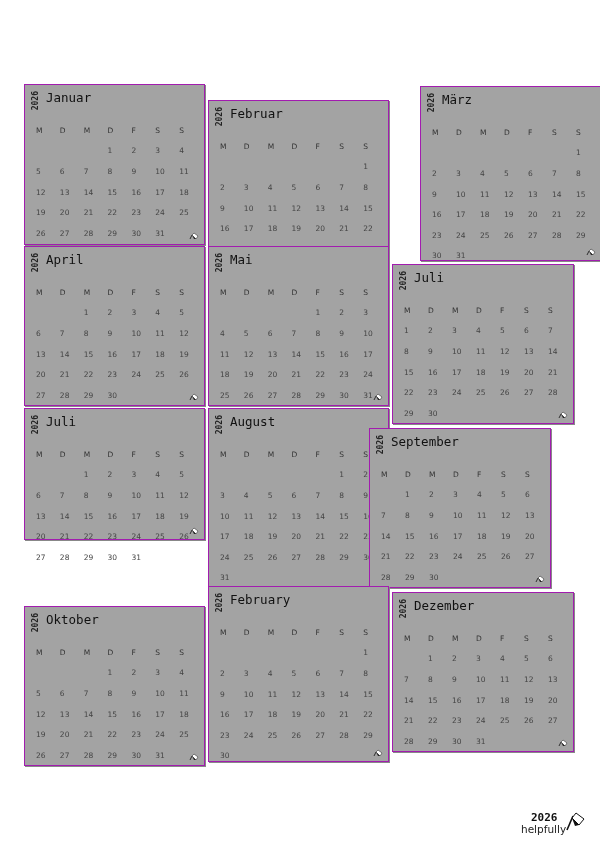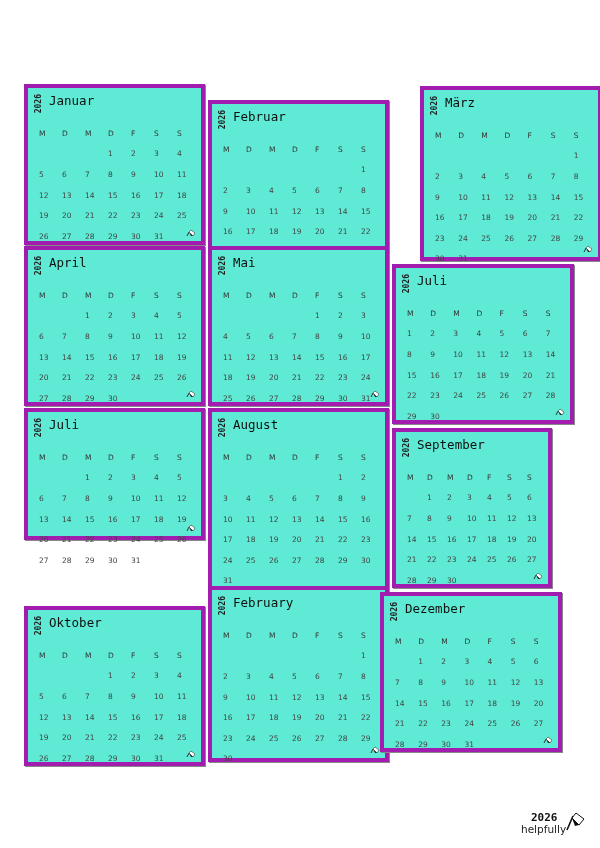--- a/index.html
+++ b/index.html
@@ -1,20 +1,20 @@
 <!DOCTYPE html>
 <html><head>
 <meta charset="utf-8">
 <style>
   html, body { margin:0; padding:0; background:#ffffff; }
   body { width:600px; height:848px; position:relative; overflow:hidden; font-family:"DejaVu Sans", sans-serif; }
   .card {
     position:absolute; box-sizing:border-box;
-    border:4px solid #a21caf; box-shadow: 1px 1px 0 #888;
-    background:#5eead4;
+    border:1px solid #a21caf; box-shadow: 1px 1px 0 #888;
+    background:#a3a3a3;
   }
   .card .year {
     position:absolute; left:6px; top:6px;
     font-family:"DejaVu Sans Mono", monospace; font-size:8px; font-weight:bold; color:#222;
     writing-mode: vertical-rl; transform: rotate(180deg);
     letter-spacing:0px; line-height:9px;
   }
   .card .month {
     position:absolute; left:21px; top:5px;
     font-family:"DejaVu Sans Mono", monospace; font-size:12.5px; color:#111;
@@ -564,21 +564,21 @@
           <span class="cell"></span>
           <span class="cell"></span>
         </div>
       </div>
       <svg class="flag" viewBox="0 0 10 8">
         <path d="M1 7 L3 3" stroke="#222" stroke-width="0.9"></path>
         <path d="M3 3 L5 1 L9 4 L7 7 Z" fill="#fff" stroke="#333" stroke-width="0.6"></path>
         <path d="M3 3 L7 7 L5 7 Z" fill="#222"></path>
       </svg>
     </div>
-    <div class="card" style="left: 392px; top: 428px; width: 160px; height: 160px;">
+    <div class="card" style="left: 369px; top: 428px; width: 182px; height: 160px;">
       <span class="year">2026</span>
       <span class="month">September</span>
       <div class="grid">
         <div class="row wd">
           <span class="cell">M</span>
           <span class="cell">D</span>
           <span class="cell">M</span>
           <span class="cell">D</span>
           <span class="cell">F</span>
           <span class="cell">S</span>
@@ -768,21 +768,21 @@
           <span class="cell"></span>
           <span class="cell"></span>
         </div>
       </div>
       <svg class="flag" viewBox="0 0 10 8">
         <path d="M1 7 L3 3" stroke="#222" stroke-width="0.9"></path>
         <path d="M3 3 L5 1 L9 4 L7 7 Z" fill="#fff" stroke="#333" stroke-width="0.6"></path>
         <path d="M3 3 L7 7 L5 7 Z" fill="#222"></path>
       </svg>
     </div>
-    <div class="card" style="left: 380px; top: 592px; width: 182px; height: 160px;">
+    <div class="card" style="left: 392px; top: 592px; width: 182px; height: 160px;">
       <span class="year">2026</span>
       <span class="month">Dezember</span>
       <div class="grid">
         <div class="row wd">
           <span class="cell">M</span>
           <span class="cell">D</span>
           <span class="cell">M</span>
           <span class="cell">D</span>
           <span class="cell">F</span>
           <span class="cell">S</span>

